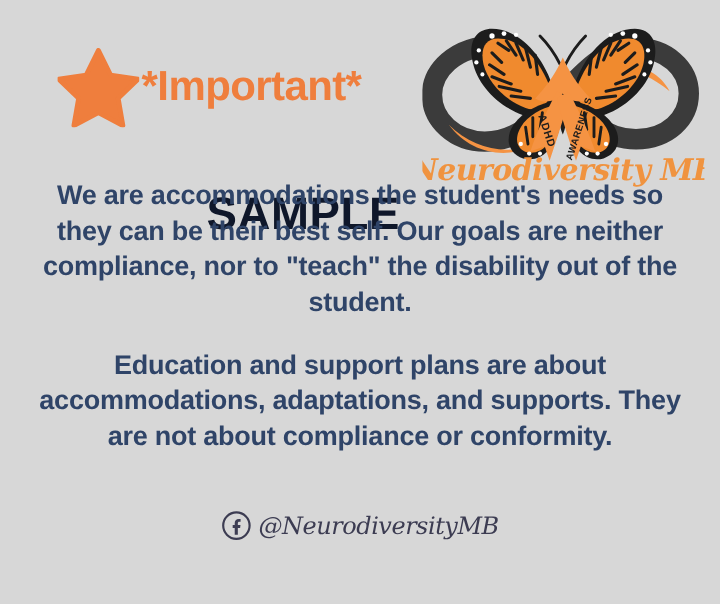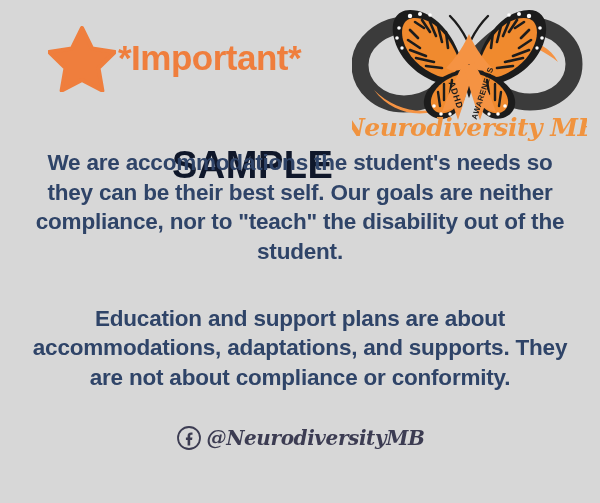--- a/index.html
+++ b/index.html
@@ -18,21 +18,21 @@
     position: relative;
     width: 600px;
     height: 503px;
     background: #d7d7d7;
   }
 
   
   .header {
     position: absolute;
     left: 0;
-    top: 0;
+    top: 14px;
     width: 600px;
     height: 150px;
   }
 
   .star-icon {
     position: absolute;
     left: 48px;
     top: 26px;
     width: 68px;
     height: 66px;
@@ -84,21 +84,21 @@
 
   .para {
     color: #2f4468;
     font-weight: bold;
     font-size: 22.5px;
     line-height: 1.32;
     letter-spacing: -0.2px;
     margin: 0;
   }
   .para.second {
-    margin-top: 37px;
+    margin-top: 23px;
   }
 
   
   .footer {
     position: absolute;
     left: 0;
     top: 405px;
     width: 600px;
     height: 65px;
     display: flex;
@@ -109,21 +109,21 @@
 
   .handle-group {
     display: flex;
     align-items: center;
     gap: 5px;
   }
 
   .handle-text {
     font-family: "DejaVu Serif", serif;
     font-style: italic;
-    font-weight: bold;
+    font-weight: normal;
     font-size: 20px;
     color: #3c3c52;
     letter-spacing: -0.4px;
     white-space: nowrap;
   }
 
   .fb-icon, .medium-icon { display: block; }
 </style>
 </head>
 <body>

